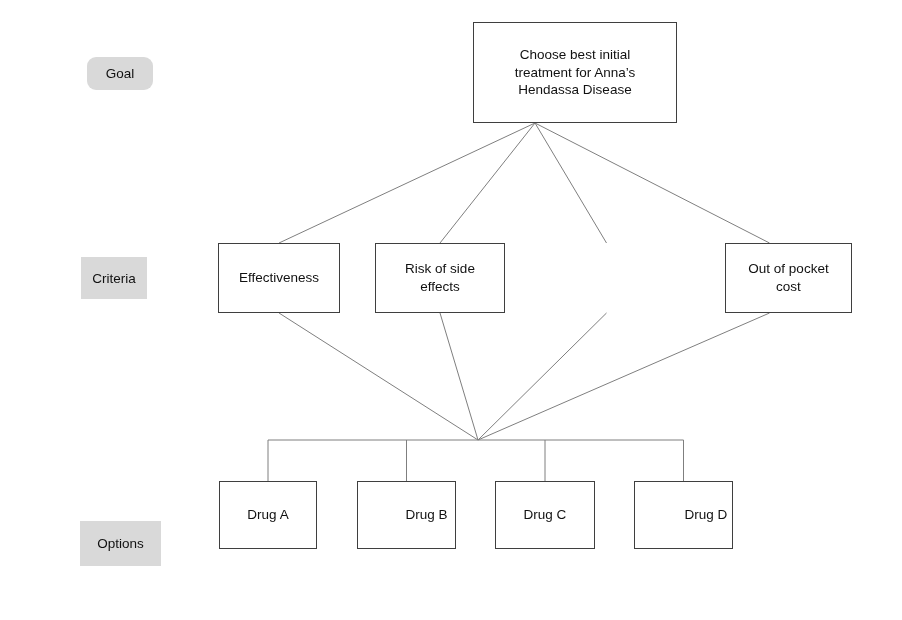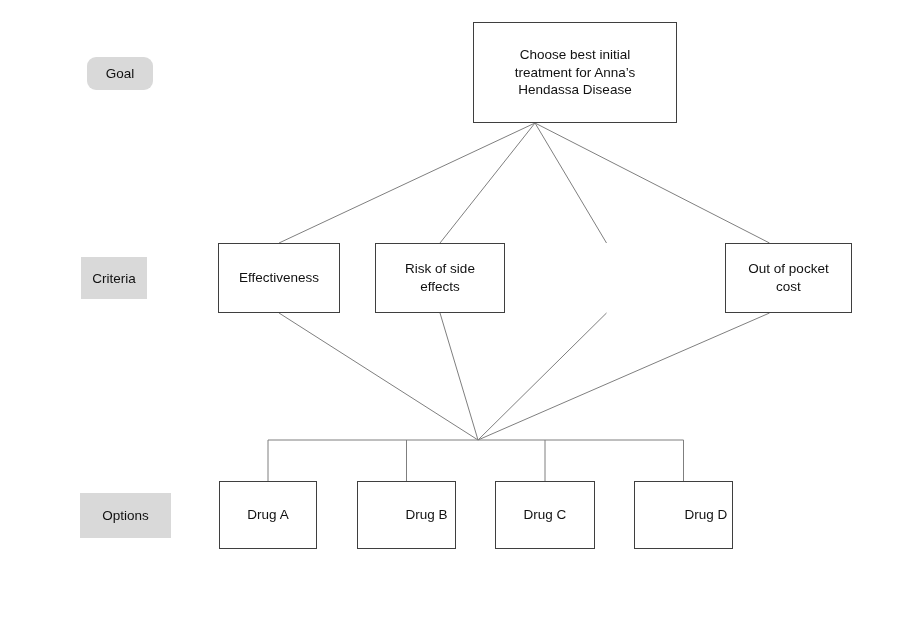--- a/index.html
+++ b/index.html
@@ -79,21 +79,21 @@
     <line x1="545" y1="440" x2="545" y2="481"></line>
     <line x1="683.5" y1="440" x2="683.5" y2="481"></line>
   </svg>
 
   <div class="row-label" style="left:87px;top:57px;width:66px;height:33px;border-radius:9px;">
     <span>Goal</span>
   </div>
   <div class="row-label" style="left:81px;top:257px;width:66px;height:42px;">
     <span>Criteria</span>
   </div>
-  <div class="row-label" style="left:80px;top:493px;width:91px;height:45px;">
+  <div class="row-label" style="left:80px;top:521px;width:81px;height:45px;">
     <span>Options</span>
   </div>
 
   <div class="node" style="left:433px;top:22px;width:204px;height:101px;margin-left:40px;">
     <span class="node-label" style="max-width:150px;">Choose best initial treatment for Anna’s Hendassa Disease</span>
   </div>
 
   <div class="node" style="left:218px;top:243px;width:122px;height:70px;">
     <span class="node-label" style="max-width:110px;">Effectiveness</span>
   </div>

